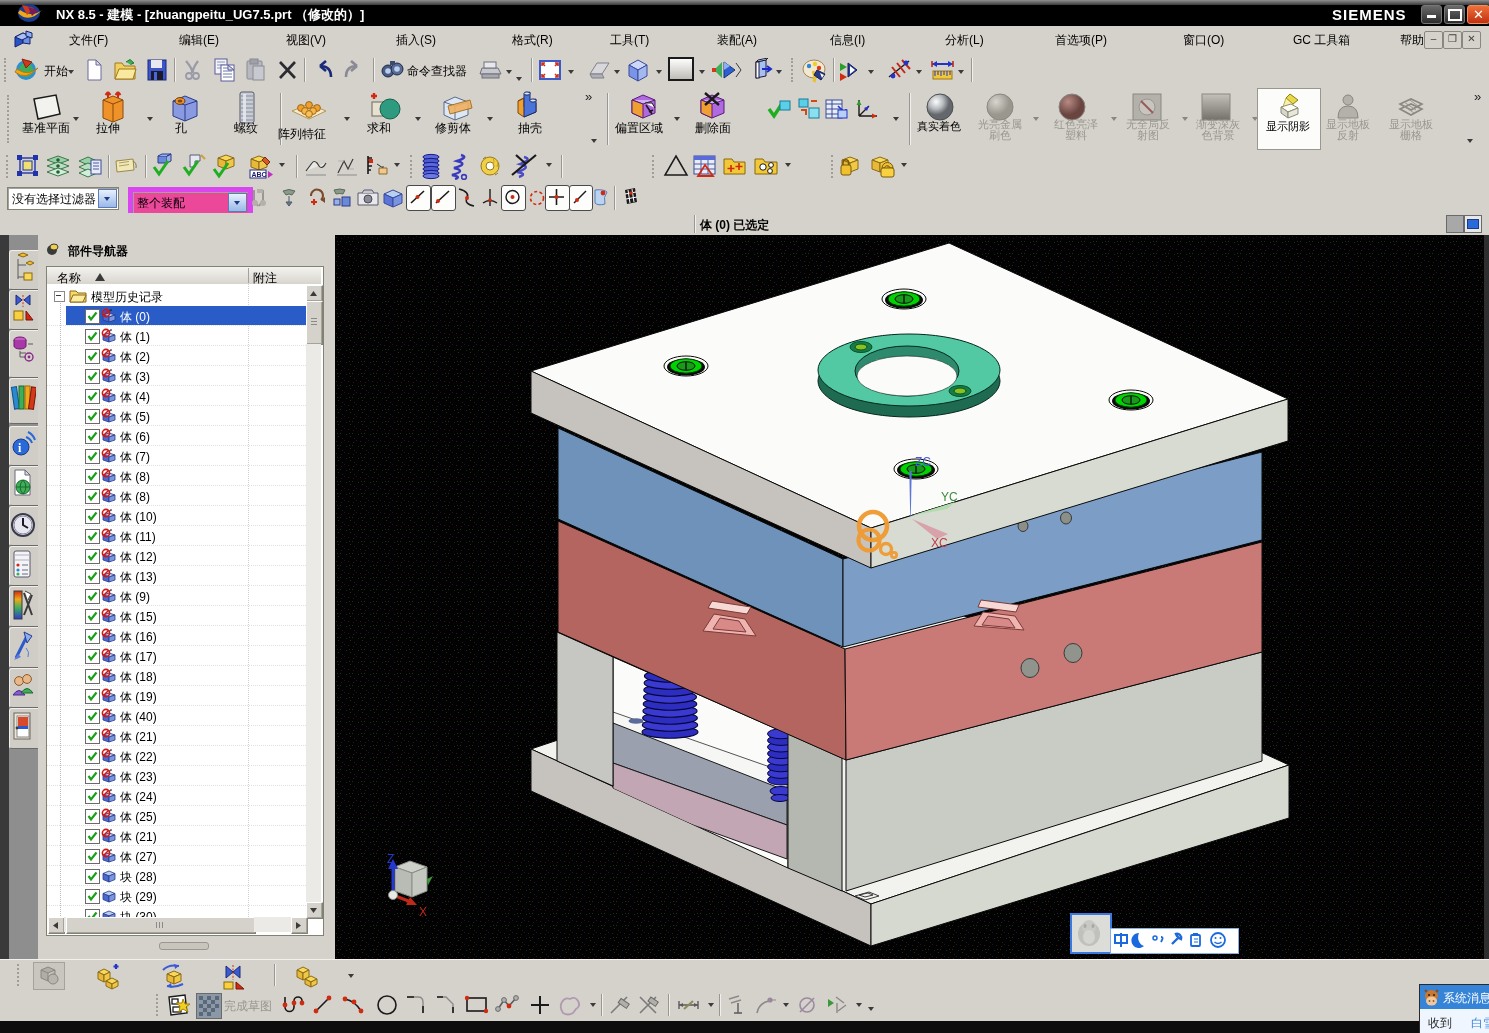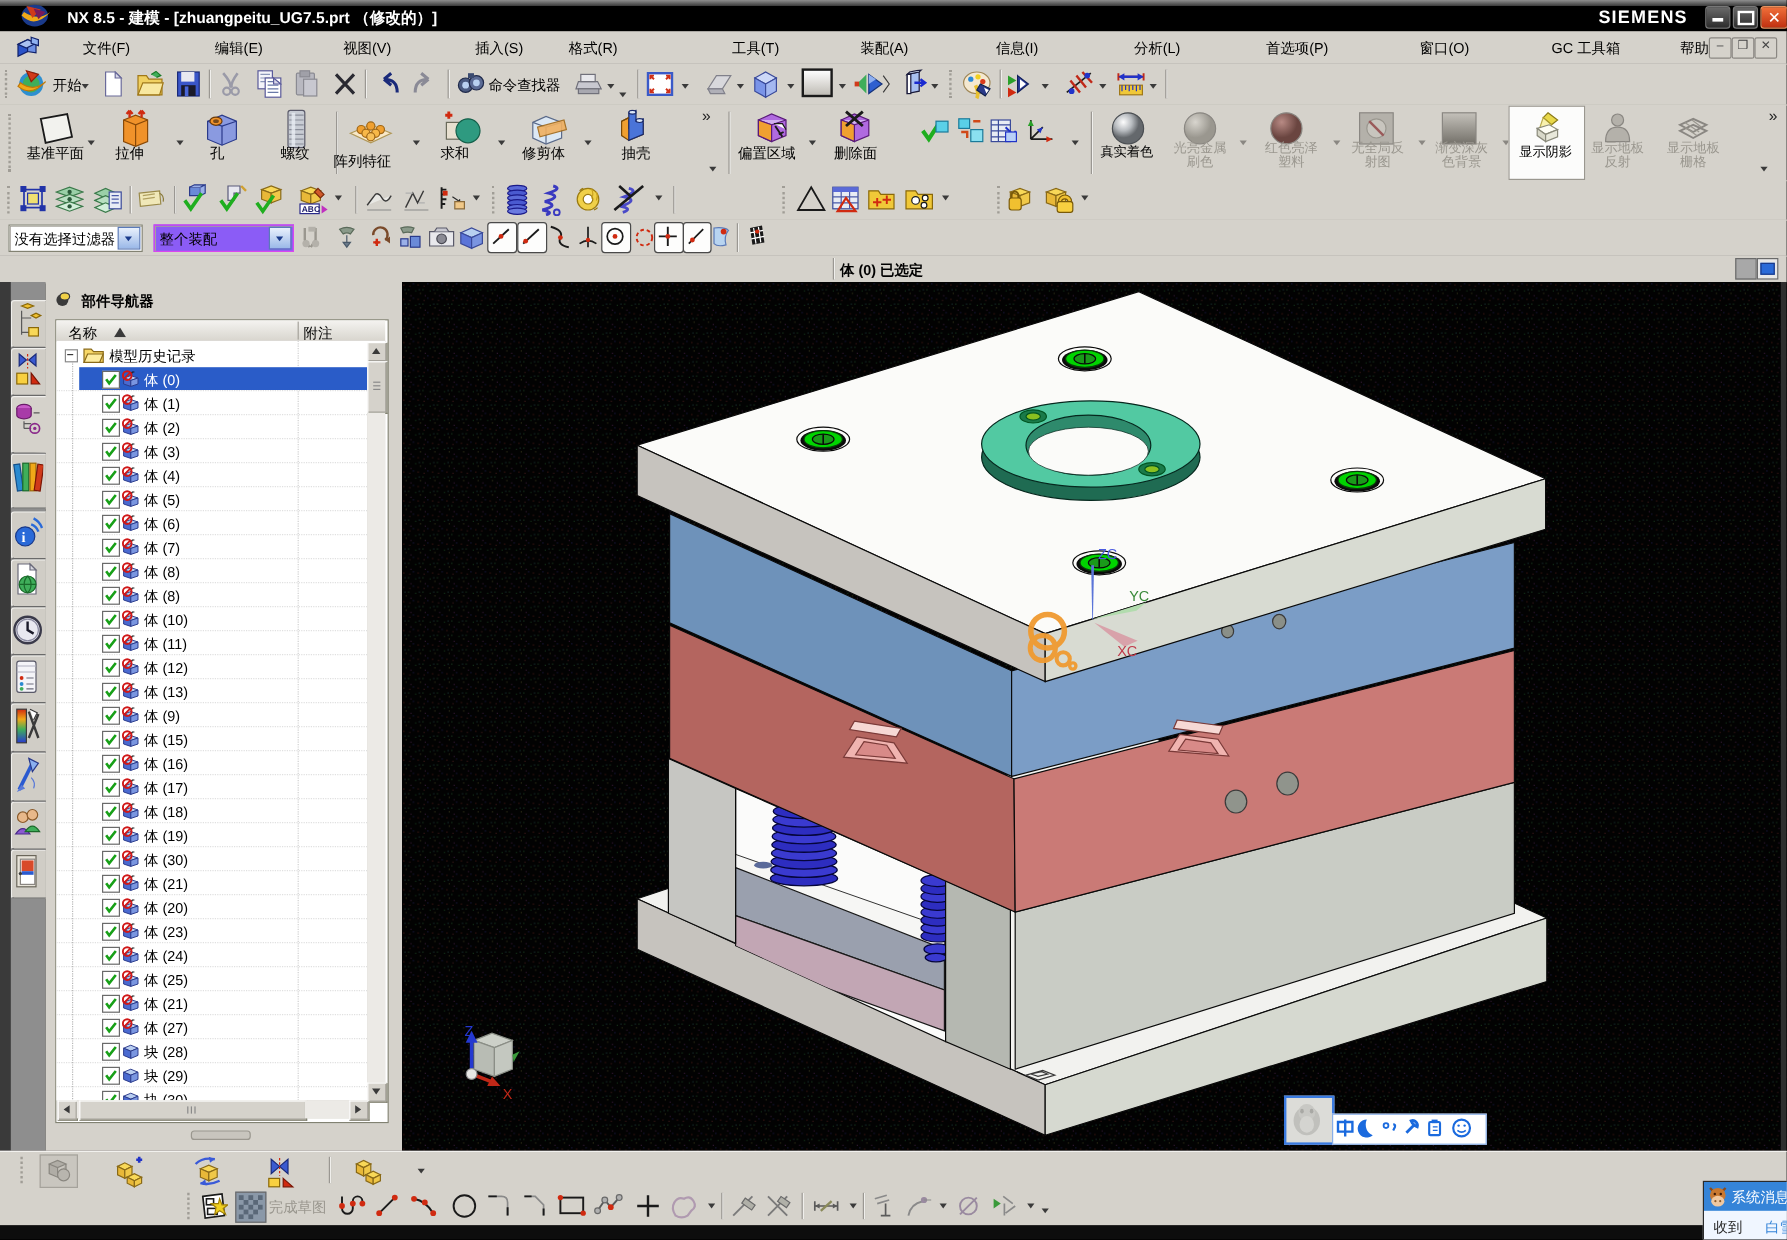--- a/index.html
+++ b/index.html
@@ -66,21 +66,21 @@
 <svg class="abs" style="left:12px;top:3px" width="22" height="22" viewBox="0 0 22 22">
       <polygon points="3,8 11,4 11,14 3,18" fill="#2a52c8" stroke="#12226a"></polygon>
       <polygon points="11,4 18,7 18,15 11,14" fill="#6e90e4" stroke="#12226a"></polygon>
       <polygon points="3,8 11,4 18,7 10,11" fill="#aac0f0" stroke="#12226a"></polygon>
       <polygon points="14,2 20,4 20,9 14,7" fill="#8fb0f0" stroke="#12226a"></polygon>
     </svg>
 <span class="menuitem" style="left:69px">文件(F)</span>
 <span class="menuitem" style="left:179px">编辑(E)</span>
 <span class="menuitem" style="left:286px">视图(V)</span>
 <span class="menuitem" style="left:396px">插入(S)</span>
-<span class="menuitem" style="left:474px">格式(R)</span>
+<span class="menuitem" style="left:512px">格式(R)</span>
 <span class="menuitem" style="left:610px">工具(T)</span>
 <span class="menuitem" style="left:717px">装配(A)</span>
 <span class="menuitem" style="left:830px">信息(I)</span>
 <span class="menuitem" style="left:945px">分析(L)</span>
 <span class="menuitem" style="left:1055px">首选项(P)</span>
 <span class="menuitem" style="left:1183px">窗口(O)</span>
 <span class="menuitem" style="left:1293px">GC 工具箱</span>
 <span class="menuitem" style="left:1400px">帮助(H)</span>
 </div>
 <div class="abs mwb" style="left:1424px;">–</div>
@@ -545,21 +545,21 @@
     </svg>
 <span class="dd" style="left:901px;top:13px"></span>
 </div>
 <div class="abs" id="tb4">
 <div class="abs" style="left:7px;top:4px;width:110px;height:21px;background:#fff;border:1px solid #828272;box-shadow:inset 1px 1px 0 #a5a29b">
   <span class="abs" style="left:4px;top:3px;font-size:12px;white-space:nowrap">没有选择过滤器</span>
   <div class="abs" style="right:1px;top:1px;width:17px;height:17px;background:linear-gradient(#e8f0fc,#9ab8e8);border:1px solid #5a7ab8">
         <span class="dd" style="left:5px;top:7px;border-top-color:#1a3a8a"></span>
       </div>
 </div>
-<div class="abs" style="left:128px;top:4px;width:115px;height:21px;background:#8b5cf6;border:1px solid #d946ef;box-shadow:inset 1px 1px 0 #a5a29b">
+<div class="abs" style="left:128px;top:4px;width:115px;height:21px;background:#ec4899;border:5px solid #d946ef;box-shadow:inset 1px 1px 0 #a5a29b">
   <span class="abs" style="left:4px;top:3px;font-size:12px;white-space:nowrap">整个装配</span>
   <div class="abs" style="right:1px;top:1px;width:17px;height:17px;background:linear-gradient(#e8f0fc,#9ab8e8);border:1px solid #5a7ab8">
         <span class="dd" style="left:5px;top:7px;border-top-color:#1a3a8a"></span>
       </div>
 </div>
 <svg class="abs" style="left:249px;top:4px" width="22" height="22" viewBox="0 0 22 22">
       <path d="M5 3 v10 l4 6 M14 3 v10 l-4 6" stroke="#9a978f" stroke-width="2" fill="none"></path>
       <circle cx="6" cy="16" r="3" fill="#b4b1aa"></circle>
       <circle cx="14" cy="16" r="3" fill="#b4b1aa"></circle>
       <rect x="8" y="2" width="6" height="4" fill="#b4b1aa"></rect>
@@ -1098,21 +1098,21 @@
         </svg>
       </span>
       <svg class="bicon" width="16" height="16" viewBox="0 0 16 16">
         <path d="M8 6 l1 -4 M9 2 h2" stroke="#1a1a1a" stroke-width="1"></path>
         <path d="M2 7 L8 5 L14 7 L8 9 Z" fill="#b8cdf0" stroke="#2a3a8a" stroke-width="0.8"></path>
         <path d="M2 7 V12 L8 14 V9 Z" fill="#4a6ad0" stroke="#2a3a8a" stroke-width="0.8"></path>
         <path d="M14 7 V12 L8 14 V9 Z" fill="#7a96e0" stroke="#2a3a8a" stroke-width="0.8"></path>
         <circle cx="5" cy="5" r="3.6" fill="none" stroke="#d01818" stroke-width="1.6"></circle>
         <path d="M2.5 7.5 L7.5 2.5" stroke="#d01818" stroke-width="1.6"></path>
       </svg>
-      <span class="tlabel" style="">体 (30)</span>
+      <span class="tlabel" style="">体 (40)</span>
     </div>
 <div class="trow" style="left:0;top:442px">
       <div style="position:absolute;left:0;top:19px;width:259px;border-top:1px dotted #e0e0e0"></div>
       <span class="cb">
         <svg width="13" height="13" viewBox="0 0 13 13">
           <path d="M2.5 6 L5 9.5 L10.5 2.5" stroke="#18a018" stroke-width="2.2" fill="none"></path>
         </svg>
       </span>
       <svg class="bicon" width="16" height="16" viewBox="0 0 16 16">
         <path d="M8 6 l1 -4 M9 2 h2" stroke="#1a1a1a" stroke-width="1"></path>
@@ -1132,21 +1132,21 @@
         </svg>
       </span>
       <svg class="bicon" width="16" height="16" viewBox="0 0 16 16">
         <path d="M8 6 l1 -4 M9 2 h2" stroke="#1a1a1a" stroke-width="1"></path>
         <path d="M2 7 L8 5 L14 7 L8 9 Z" fill="#b8cdf0" stroke="#2a3a8a" stroke-width="0.8"></path>
         <path d="M2 7 V12 L8 14 V9 Z" fill="#4a6ad0" stroke="#2a3a8a" stroke-width="0.8"></path>
         <path d="M14 7 V12 L8 14 V9 Z" fill="#7a96e0" stroke="#2a3a8a" stroke-width="0.8"></path>
         <circle cx="5" cy="5" r="3.6" fill="none" stroke="#d01818" stroke-width="1.6"></circle>
         <path d="M2.5 7.5 L7.5 2.5" stroke="#d01818" stroke-width="1.6"></path>
       </svg>
-      <span class="tlabel" style="">体 (20)</span>
+      <span class="tlabel" style="">体 (22)</span>
     </div>
 <div class="trow" style="left:0;top:482px">
       <div style="position:absolute;left:0;top:19px;width:259px;border-top:1px dotted #e0e0e0"></div>
       <span class="cb">
         <svg width="13" height="13" viewBox="0 0 13 13">
           <path d="M2.5 6 L5 9.5 L10.5 2.5" stroke="#18a018" stroke-width="2.2" fill="none"></path>
         </svg>
       </span>
       <svg class="bicon" width="16" height="16" viewBox="0 0 16 16">
         <path d="M8 6 l1 -4 M9 2 h2" stroke="#1a1a1a" stroke-width="1"></path>

